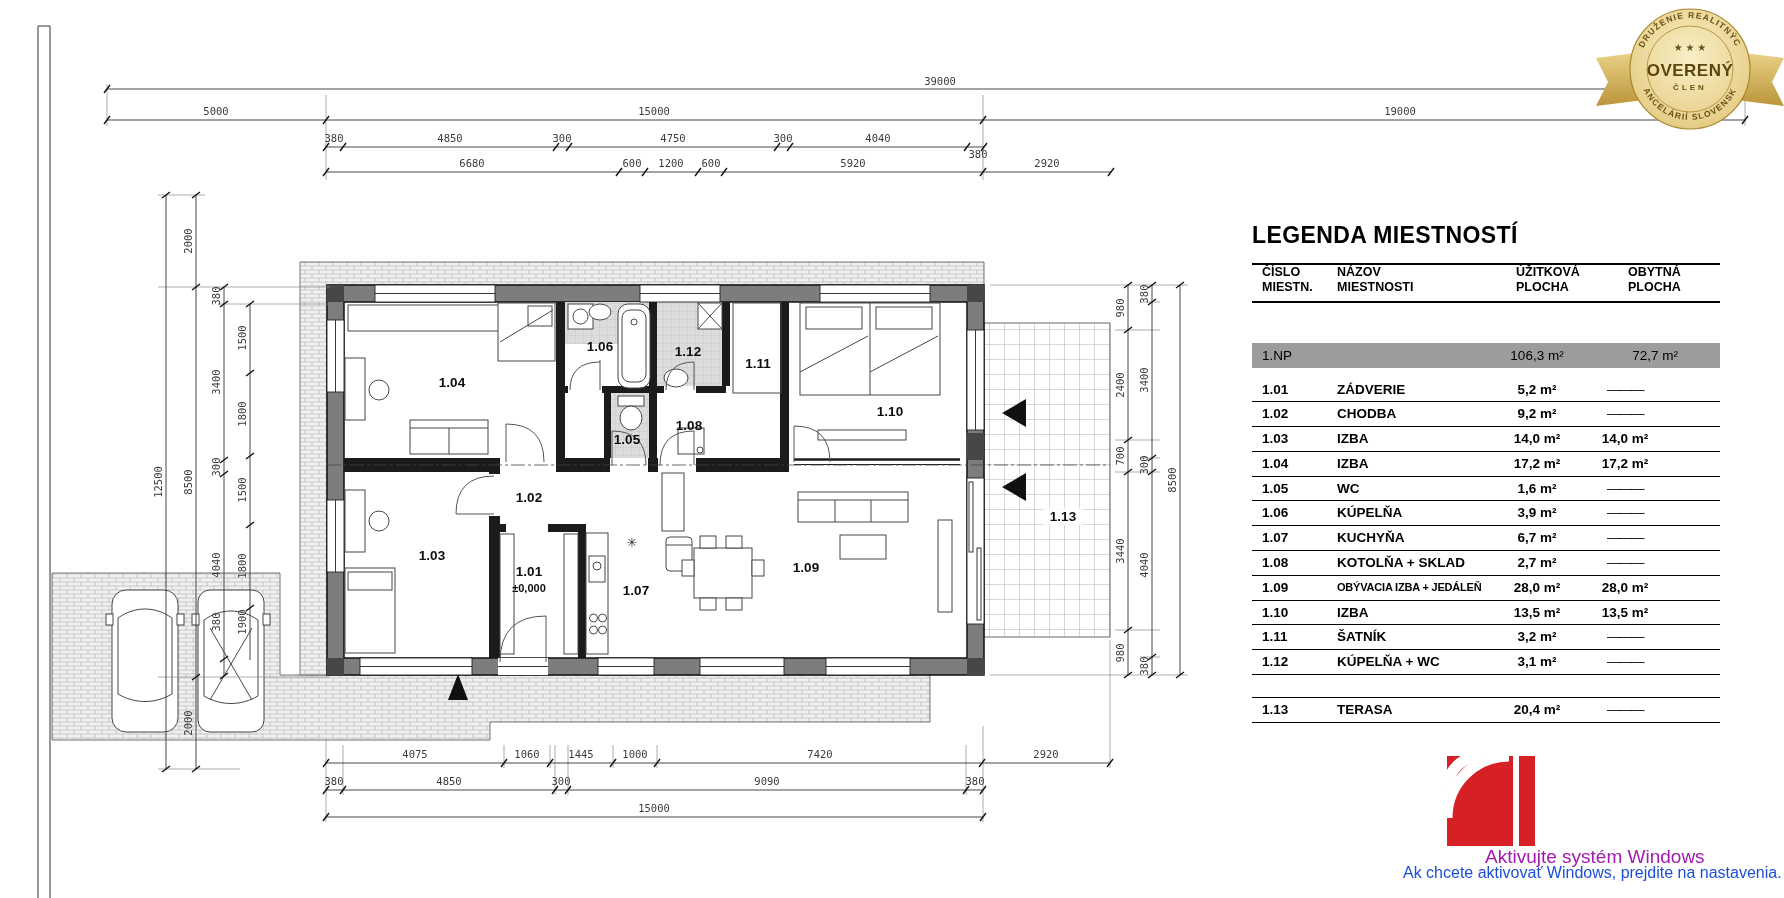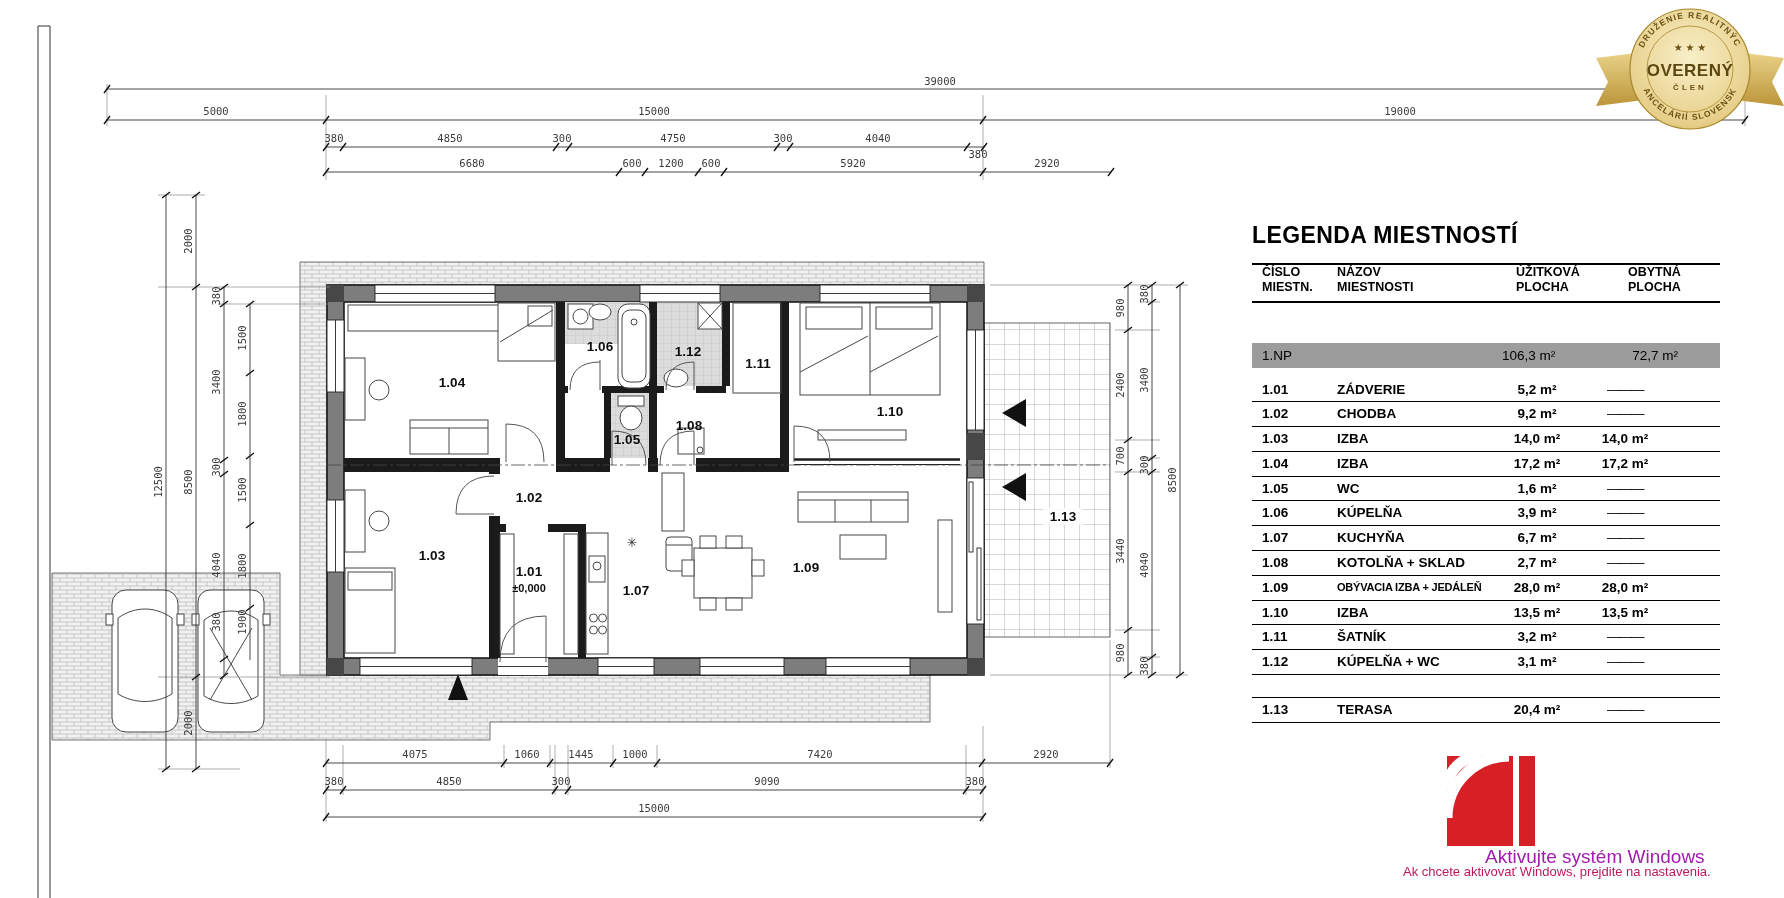--- a/index.html
+++ b/index.html
@@ -37,21 +37,21 @@
   .dash{letter-spacing:-1.5px;font-weight:400}
   .npbar{background:#9c9c9c;height:25px;line-height:25px;font-size:13.5px;
          font-weight:400;margin-top:40px}
   .rows-start{margin-top:10px}
   .terrace{margin-top:22px;border-top:1.2px solid #000}
 
   
   #badge{position:absolute;left:1596px;top:2px}
   #logo{position:absolute;left:1447px;top:756px}
   #wm1{position:absolute;left:1485px;top:846px;font-size:19px;color:#a21caf}
-  #wm2{position:absolute;left:1403px;top:864px;font-size:13px;color:#be185d}
+  #wm2{position:absolute;left:1403px;top:864px;font-size:16px;color:#1d4ed8}
 </style>
 </head>
 <body>
 
 <svg id="sheet-svg" width="1784" height="898" viewBox="0 0 1784 898">
   <defs>
     <pattern id="paver" width="14" height="8" patternUnits="userSpaceOnUse">
       <rect width="14" height="8" fill="#f1f1f1"></rect>
       <path d="M0,2 H14 M0,6 H14 M4,2 V6 M11,6 V8 M11,0 V2" stroke="#b3b3b3" stroke-width=".7" fill="none"></path>
     </pattern>
@@ -372,21 +372,21 @@
     <div class="h4">
       <div>OBYTNÁ</div>
         <div>PLOCHA</div>
     </div>
   </div>
   <div class="tline"></div>
 
   <div class="lgrid npbar">
     <div>1.NP</div>
       <div></div>
-    <div class="r" style="text-align:left">106,3 m²</div>
+    <div class="r" style="text-align:center">106,3 m²</div>
     <div style="text-align:right">72,7 m²</div>
   </div>
 
   <div class="rows-start"></div>
   <div class="lgrid lrow">
     <div>1.01</div>
       <div>ZÁDVERIE</div>
     <div class="r">5,2 m²</div>
       <div class="r dash">———</div>
   </div>

